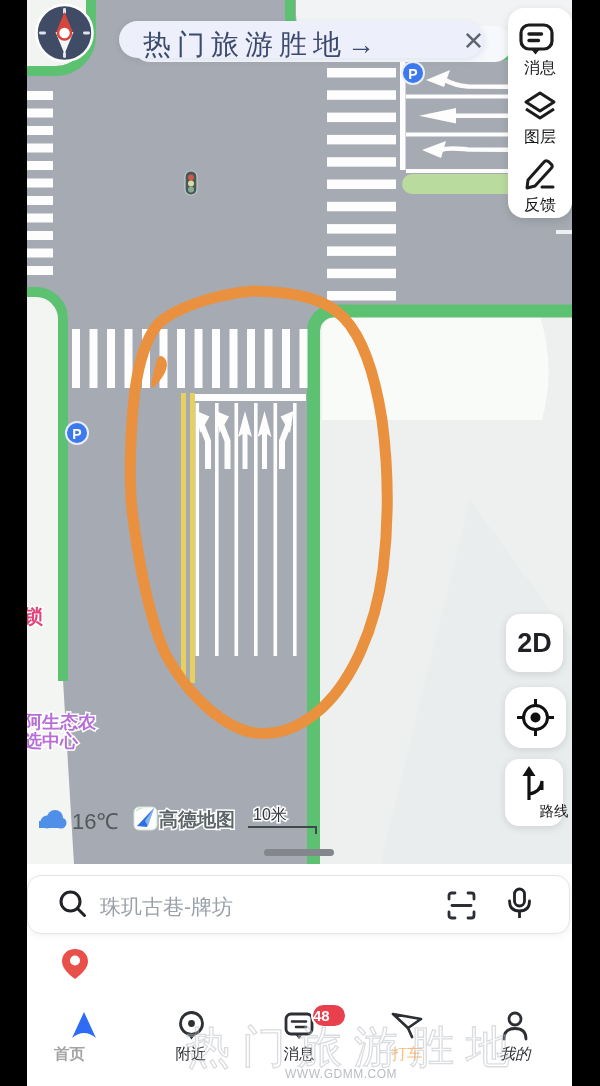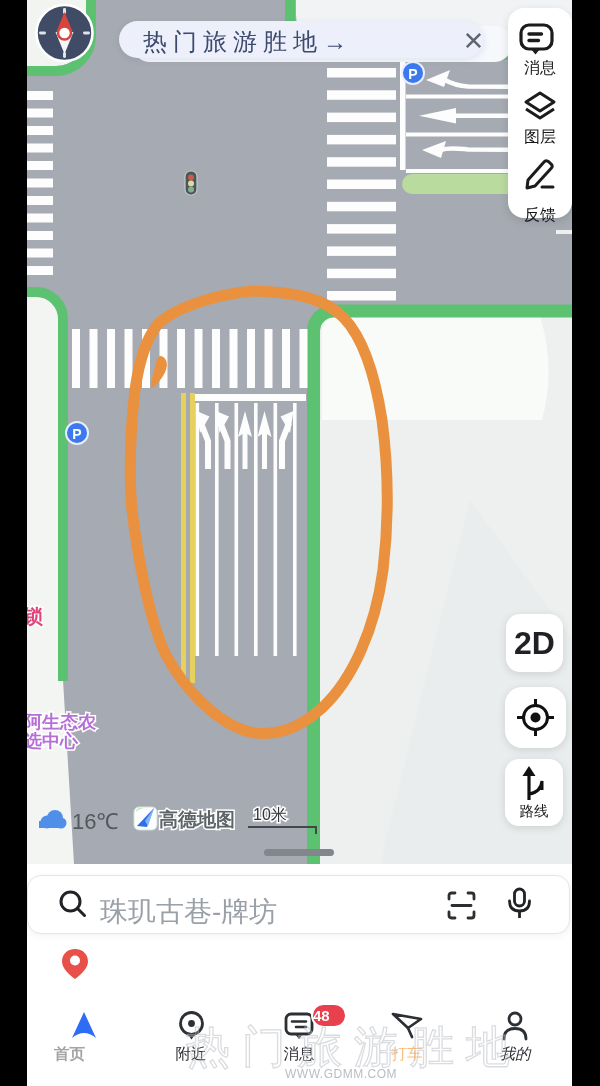--- a/index.html
+++ b/index.html
@@ -207,21 +207,21 @@
 <text x="253" y="820" font-size="16" fill="#33373c" stroke="#ffffff" stroke-width="3" paint-order="stroke">10米</text>
 
 <path d="M 248,827 L 317,827 M 316,827 L 316,834" stroke="#43474c" stroke-width="2" fill="none"></path>
 
 <rect x="264" y="849" width="70" height="7" rx="3.5" fill="#83878d"></rect>
 </svg>
 
 <div style="position:absolute;left:132px;top:26px;width:380px;height:36px;border-radius:18px;background:#f6f8fc;"></div>
 
 <div style="position:absolute;left:119px;top:21px;width:365px;height:37px;border-radius:19px;background:#edeffa;box-shadow:0 2px 6px rgba(60,70,120,.12);">
-<span style="position:absolute;left:24px;top:5px;font-size:24px;letter-spacing:6px;color:#3c4a6e;">热门旅游胜地→</span>
+<span style="position:absolute;left:24px;top:5px;font-size:28px;letter-spacing:6px;color:#3c4a6e;">热门旅游胜地→</span>
 <svg style="position:absolute;left:344px;top:9px;" width="21" height="21" viewBox="0 0 22 22">
         <path d="M 4,4 L 18,18 M 18,4 L 4,18" stroke="#5f646e" stroke-width="2.6" fill="none"></path>
       </svg>
 </div>
 
 <div style="position:absolute;left:508px;top:8px;width:64px;height:210px;border-radius:16px;background:#fff;box-shadow:0 3px 10px rgba(0,0,0,.12);"></div>
 
 <svg style="position:absolute;left:516px;top:19px;" width="40" height="40" viewBox="0 0 40 40">
       <rect x="5" y="6" width="31" height="24" rx="8" fill="none" stroke="#1c1c1e" stroke-width="3.2"></rect>
       <path d="M 15,30 L 19.5,35.5 L 24,30" fill="#1c1c1e"></path>
@@ -235,52 +235,52 @@
       <path d="M 6,21 L 20,30 L 34,21" fill="none" stroke="#1c1c1e" stroke-width="3" stroke-linejoin="round"></path>
     </svg>
 
 <div style="position:absolute;left:508px;top:127px;width:64px;text-align:center;font-size:16px;color:#17181a;">图层</div>
 
 <svg style="position:absolute;left:520px;top:154px;" width="40" height="40" viewBox="0 0 40 40">
       <path d="M 8,26 L 24,8 Q 26,5.5 29,8 L 31,10 Q 33.5,12 31,14.5 L 15,32 L 7,34 Z" fill="none" stroke="#1c1c1e" stroke-width="3" stroke-linejoin="round"></path>
       <path d="M 22,33 L 33,33" stroke="#1c1c1e" stroke-width="3" stroke-linecap="round"></path>
     </svg>
 
-<div style="position:absolute;left:508px;top:205px;width:64px;text-align:center;font-size:16px;color:#17181a;">反馈</div>
-
-<div class="btn" style="left:506px;top:614px;width:57px;height:58px;text-align:center;line-height:58px;font-size:32px;font-weight:bold;color:#1f2125;">2D</div>
+<div style="position:absolute;left:508px;top:195px;width:64px;text-align:center;font-size:16px;color:#17181a;">反馈</div>
+
+<div class="btn" style="left:506px;top:614px;width:57px;height:58px;text-align:center;line-height:58px;font-size:27px;font-weight:bold;color:#1f2125;">2D</div>
 
 <div class="btn" style="left:505px;top:687px;width:61px;height:61px;border-radius:17px;"></div>
 
 <svg style="position:absolute;left:513px;top:695px;" width="45" height="45" viewBox="0 0 45 45">
       <circle cx="22.5" cy="22.5" r="12" fill="none" stroke="#111" stroke-width="3"></circle>
       <circle cx="22.5" cy="22.5" r="5" fill="#111"></circle>
       <path d="M 22.5,4 L 22.5,10.5 M 22.5,34.5 L 22.5,41 M 4,22.5 L 10.5,22.5 M 34.5,22.5 L 41,22.5" stroke="#111" stroke-width="3"></path>
     </svg>
 
 <div class="btn" style="left:505px;top:759px;width:58px;height:67px;"></div>
 
 <svg style="position:absolute;left:515px;top:764px;" width="38" height="38" viewBox="0 0 38 38">
       <path d="M 14,36 L 14,10" stroke="#111" stroke-width="3.2" fill="none"></path>
       <polygon points="14,2 7.5,12 20.5,12" fill="#111"></polygon>
       <path d="M 14,30 Q 26,28 27,17 L 27,26" stroke="#111" stroke-width="3" fill="none"></path>
     </svg>
 
-<div style="position:absolute;left:505px;top:802px;width:58px;text-align:center;font-size:14.5px;color:#17181a;">路线</div>
+<div style="position:absolute;left:505px;top:802px;width:58px;text-align:center;font-size:14.5px;color:#17181a;padding-left:20px;">路线</div>
 
 <div style="position:absolute;left:0;top:864px;width:600px;height:222px;background:#fff;"></div>
 
 <div style="position:absolute;left:27px;top:875px;width:543px;height:59px;border-radius:14px;background:#fff;border:1.5px solid #e3e5e9;box-sizing:border-box;box-shadow:0 2px 8px rgba(0,0,0,.05);"></div>
 
 <svg style="position:absolute;left:57px;top:888px;" width="32" height="32" viewBox="0 0 32 32">
       <circle cx="13.5" cy="13.5" r="9.5" fill="none" stroke="#202226" stroke-width="3"></circle>
       <path d="M 20.5,20.5 L 27.5,27.5" stroke="#202226" stroke-width="3" stroke-linecap="round"></path>
     </svg>
 
-<div style="position:absolute;left:100px;top:893px;font-size:28px;color:#9aa0a8;">珠玑古巷-牌坊</div>
+<div style="position:absolute;left:100px;top:893px;font-size:21px;color:#9aa0a8;">珠玑古巷-牌坊</div>
 
 <svg style="position:absolute;left:446px;top:890px;" width="31" height="31" viewBox="0 0 31 31">
       <path d="M 3,9 L 3,5.5 Q 3,3 5.5,3 L 9,3 M 22,3 L 25.5,3 Q 28,3 28,5.5 L 28,9 M 28,22 L 28,25.5 Q 28,28 25.5,28 L 22,28 M 9,28 L 5.5,28 Q 3,28 3,25.5 L 3,22" fill="none" stroke="#2b2e33" stroke-width="2.8" stroke-linecap="round"></path>
       <path d="M 6,15.5 L 25,15.5" stroke="#2b2e33" stroke-width="2.8" stroke-linecap="round"></path>
     </svg>
 
 <svg style="position:absolute;left:503px;top:886px;" width="33" height="36" viewBox="0 0 33 36">
       <rect x="11.5" y="3" width="10" height="17" rx="5" fill="none" stroke="#202226" stroke-width="2.8"></rect>
       <path d="M 6.5,15 Q 6.5,25 16.5,25 Q 26.5,25 26.5,15" fill="none" stroke="#202226" stroke-width="2.8" stroke-linecap="round"></path>
       <path d="M 16.5,25 L 16.5,32" stroke="#202226" stroke-width="2.8"></path>

